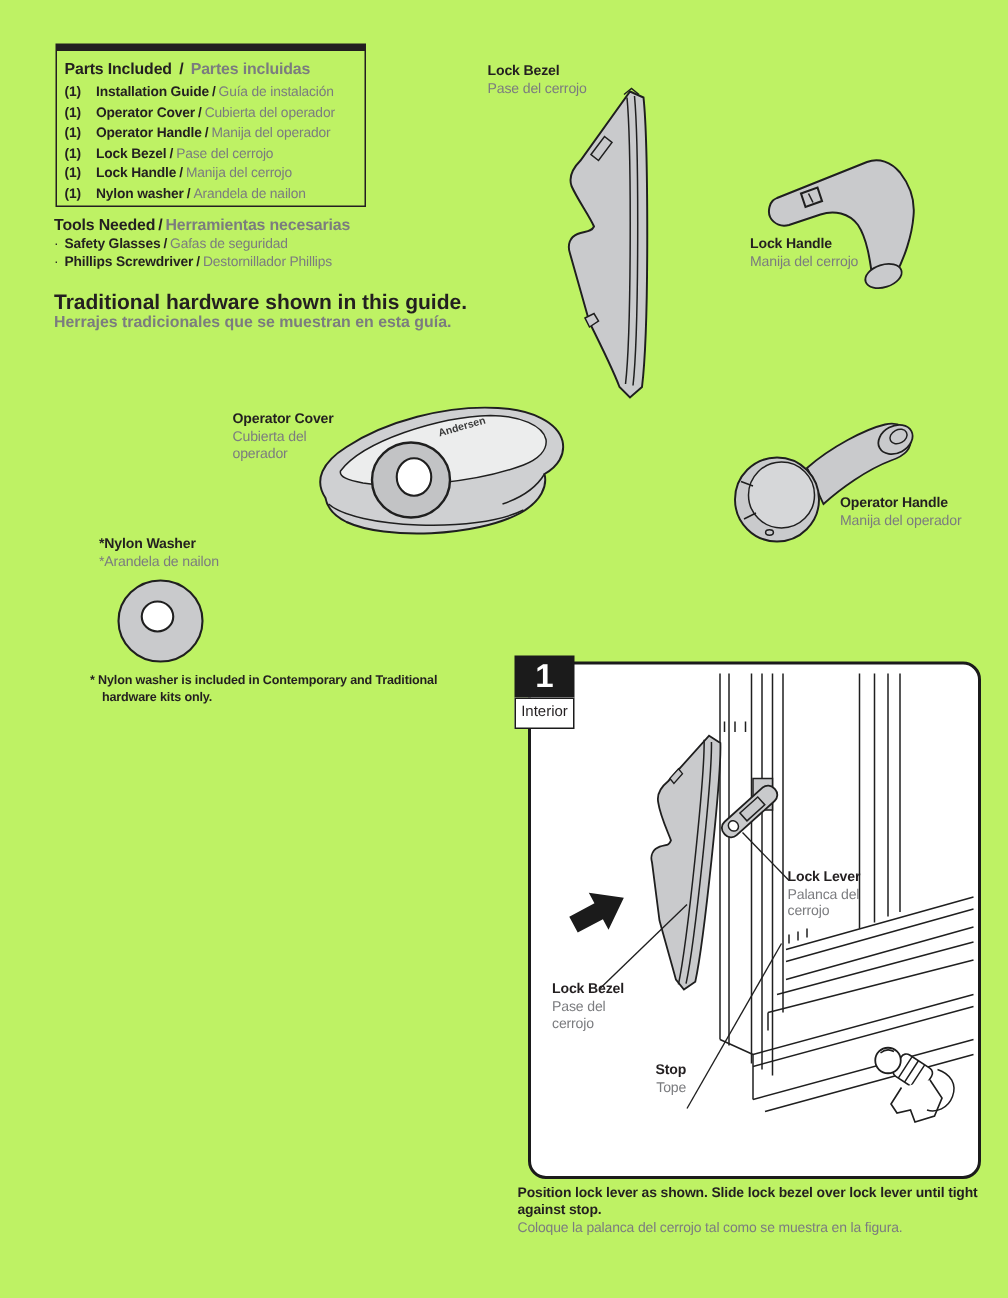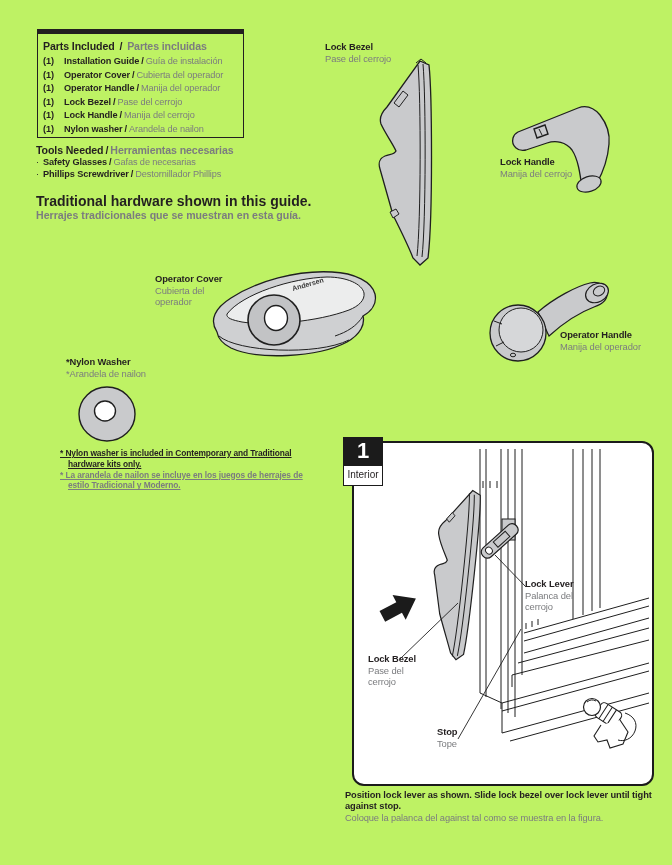--- a/index.html
+++ b/index.html
@@ -29,21 +29,21 @@
   .note .en{display:block;font-size:14px;font-weight:bold;}
   .note .es2{display:block;font-size:10.6px;font-weight:bold;color:#7b7c7f;}
 
   
   .lbl{position:absolute;font-size:9.4px;line-height:11.6px;letter-spacing:-0.1px;}
   .lbl .en{display:block;font-weight:bold;color:#231f20;}
   .lbl .es{display:block;color:#7b7c7f;}
 
   
   .footnote{left:60px;top:448px;width:248px;font-size:8.4px;line-height:10.8px;letter-spacing:-0.1px;}
-  .fn{padding-left:8px;text-indent:-8px;display:block;text-decoration:underline;}
+  .fn{padding-left:8px;text-indent:-8px;display:block;}
   .fn.en{font-weight:bold;}
   .fn.es{color:#7b7c7f;font-weight:bold;}
 
   
   .step-box{left:352px;top:441px;width:302px;height:345px;box-sizing:border-box;
             border:2.5px solid #1b1b1b;border-radius:12px;background:#fff;}
   .step-num{left:343px;top:437px;width:40px;height:28px;background:#1b1b1b;color:#fff;
             font-size:22px;font-weight:bold;text-align:center;line-height:28px;z-index:5;}
   .step-loc{left:343px;top:465px;width:40px;height:21px;background:#fff;border:1.5px solid #1b1b1b;
             box-sizing:border-box;font-size:10px;font-weight:normal;text-align:center;line-height:18px;z-index:5;}
@@ -91,21 +91,21 @@
       <span class="qty">(1)</span>
       <span><span class="en">Nylon washer</span><span class="sep">/</span><span class="es">Arandela de nailon</span></span>
     </div>
   </div>
 
   <div class="abs tools">
     <div class="h">
       <span>Tools Needed</span><span class="sep">/</span><span class="es">Herramientas necesarias</span>
     </div>
     <div class="tool-row">
-      <span class="bullet">·</span><span class="en">Safety Glasses</span><span class="sep">/</span><span class="es">Gafas de necesarias</span>
+      <span class="bullet">·</span><span class="en">Safety Glasses</span><span class="sep">/</span><span class="es">Gafas de seguridad</span>
     </div>
     <div class="tool-row">
       <span class="bullet">·</span><span class="en">Phillips Screwdriver</span><span class="sep">/</span><span class="es">Destornillador Phillips</span>
     </div>
   </div>
 
   <div class="abs note">
     <span class="en">Traditional hardware shown in this guide.</span>
     <span class="es2">Herrajes tradicionales que se muestran en esta guía.</span>
   </div>
@@ -171,21 +171,20 @@
     <span class="en">*Nylon Washer</span>
     <span class="es">*Arandela de nailon</span>
   </div>
   <svg class="abs" style="left:76px;top:384px;" width="64" height="62" viewBox="0 0 64 62">
     <ellipse cx="31" cy="30" rx="28" ry="27" fill="#c9cacc" stroke="#1f1f1f" stroke-width="1.4"></ellipse>
     <ellipse cx="29" cy="27" rx="10.5" ry="10" fill="#ffffff" stroke="#1f1f1f" stroke-width="1.4"></ellipse>
   </svg>
 
   <div class="abs footnote">
     <span class="fn en">* Nylon washer is included in Contemporary and Traditional hardware kits only.</span>
-    <span class="fn es">* La arandela de nailon se incluye en los juegos de herrajes de estilo Tradicional y Moderno.</span>
   </div>
 
   <div class="abs step-box">
     <svg style="position:absolute;left:0;top:0;" width="297" height="340" viewBox="0 0 297 340">
 
       <g class="lineart">
         <line x1="126" y1="6" x2="126" y2="250"></line>
         <line x1="132" y1="6" x2="132" y2="254"></line>
         <line x1="147" y1="6" x2="147" y2="266"></line>
         <line x1="154" y1="6" x2="154" y2="270"></line>
@@ -257,23 +256,23 @@
   <div class="abs step-loc">Interior</div>
 
   <div class="lbl" style="left:525px;top:578px;width:62px;">
     <span class="en">Lock Lever</span>
     <span class="es">Palanca del cerrojo</span>
   </div>
   <div class="lbl" style="left:368px;top:653px;width:48px;">
     <span class="en">Lock Bezel</span>
     <span class="es">Pase del cerrojo</span>
   </div>
-  <div class="lbl" style="left:437px;top:726px;">
+  <div class="lbl" style="left:437px;top:707px;text-align:right;">
     <span class="en">Stop</span>
     <span class="es">Tope</span>
   </div>
 
   <div class="abs caption">
     <span class="en">Position lock lever as shown. Slide lock bezel over lock lever until tight against stop.</span>
-    <span class="esl">Coloque la palanca del against tal como se muestra en la figura.</span>
+    <span class="esl">Coloque la palanca del cerrojo tal como se muestra en la figura.</span>
   </div>
 
 </div>
 
 </body></html>

